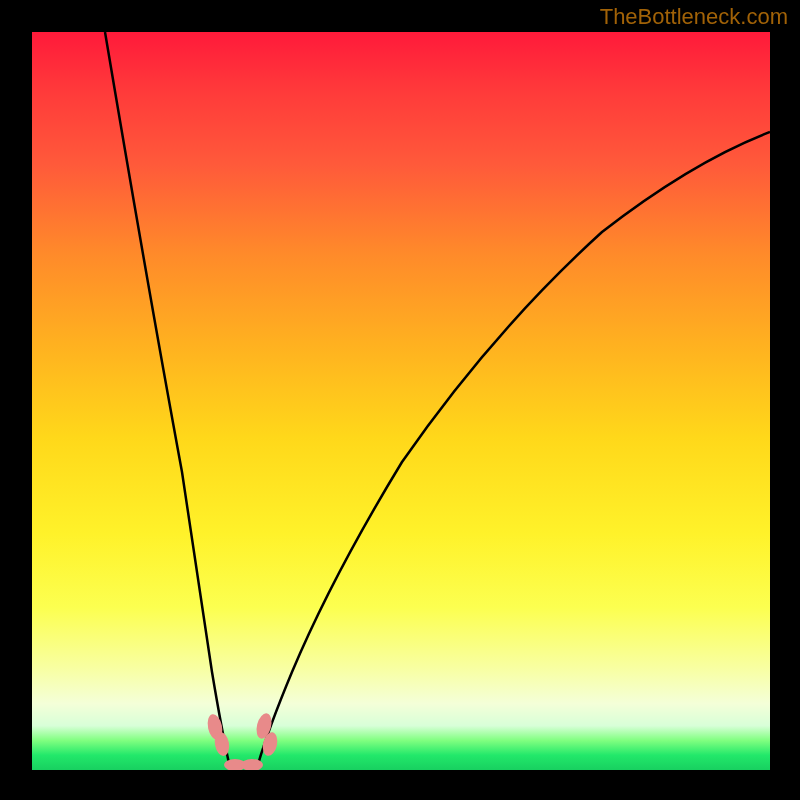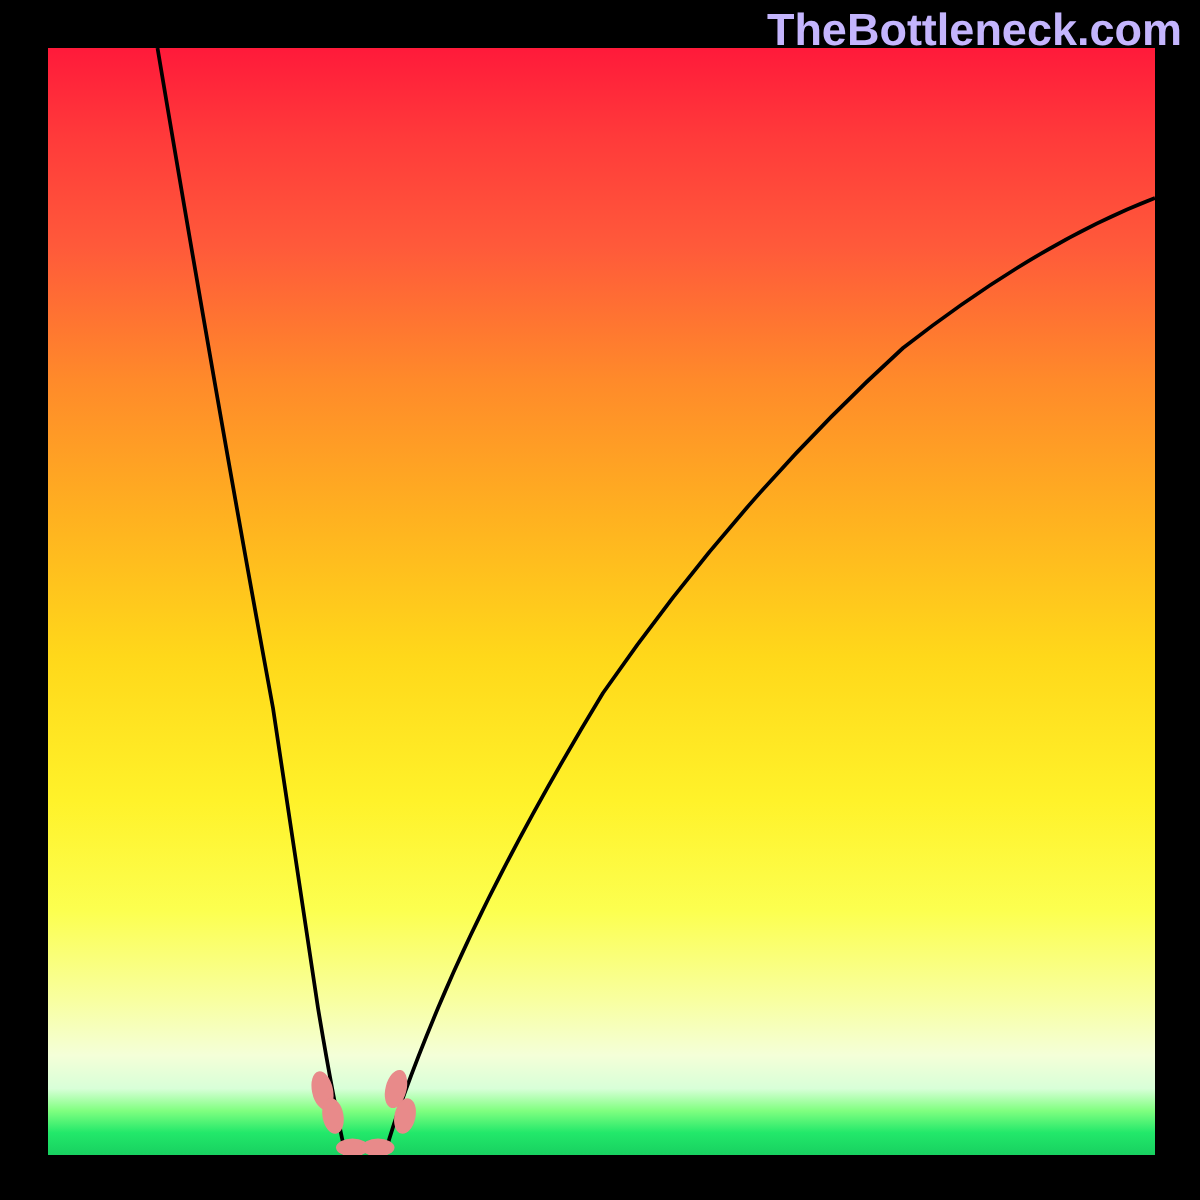--- a/index.html
+++ b/index.html
@@ -14,23 +14,23 @@
   .container {
     position: relative;
     width: 800px;
     height: 800px;
     background: #000;
   }
   .watermark {
     position: absolute;
     top: 4px;
     right: 12px;
-    color: #c4b5fd;
-    font-size: 30px;
-    font-weight: bold;
+    color: #a16207;
+    font-size: 22px;
+    font-weight: normal;
     z-index: 10;
   }
   .plot-area {
     position: absolute;
     left: 32px;
     top: 32px;
     width: 738px;
     height: 738px;
     background: linear-gradient(to bottom,
       #ff1a3a 0%,

